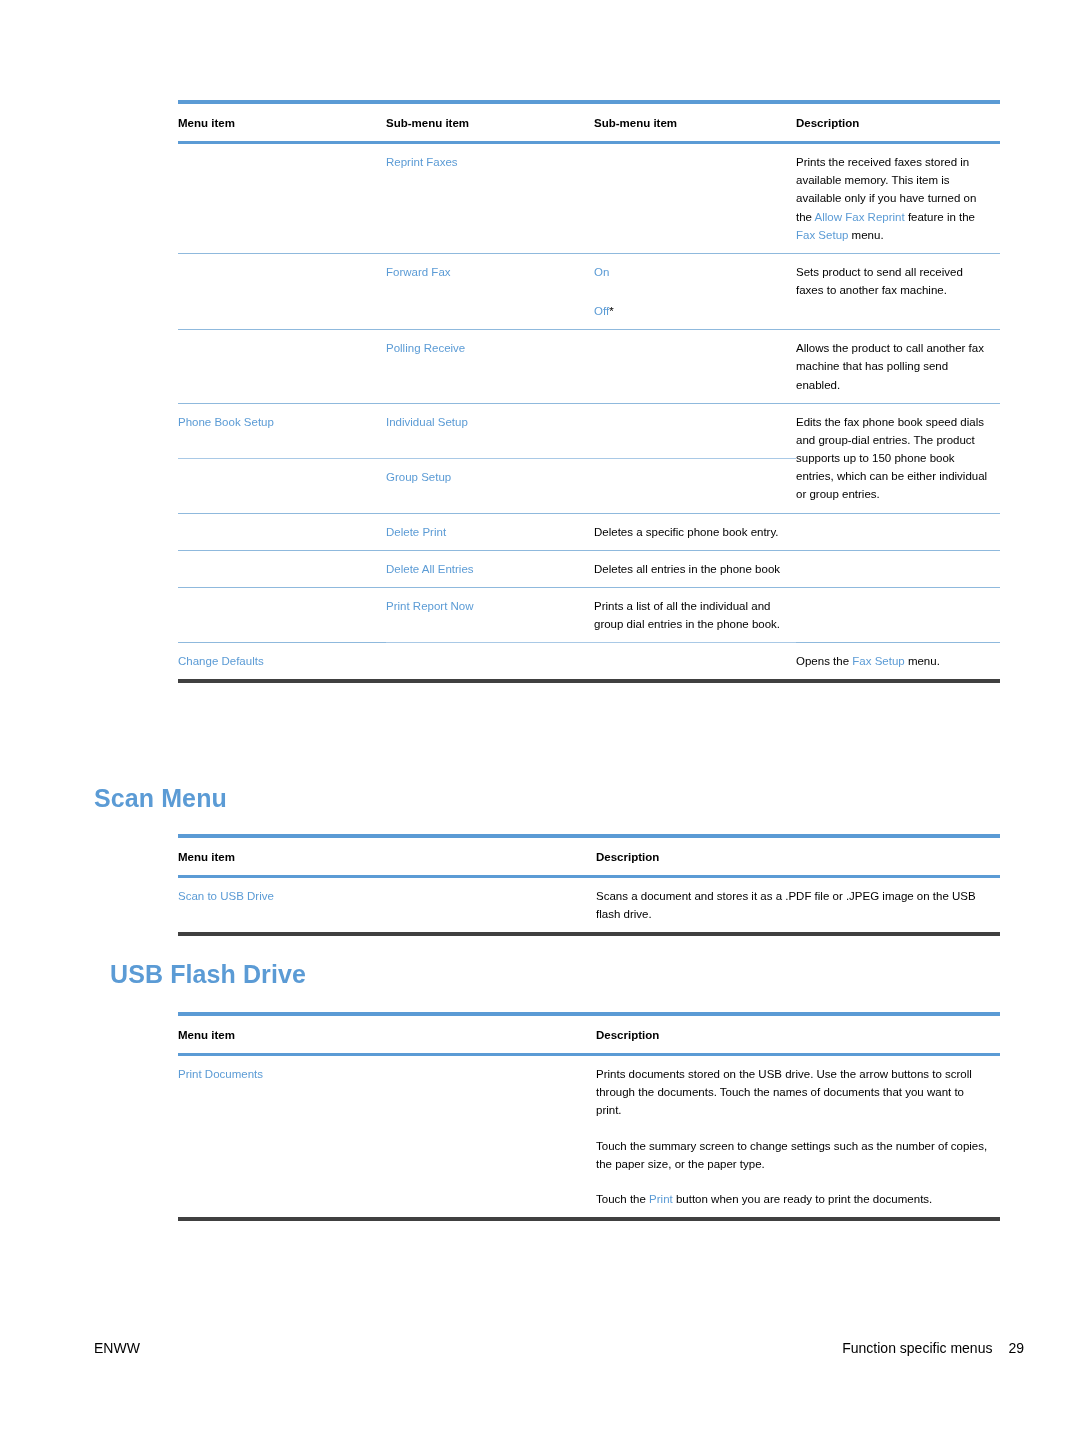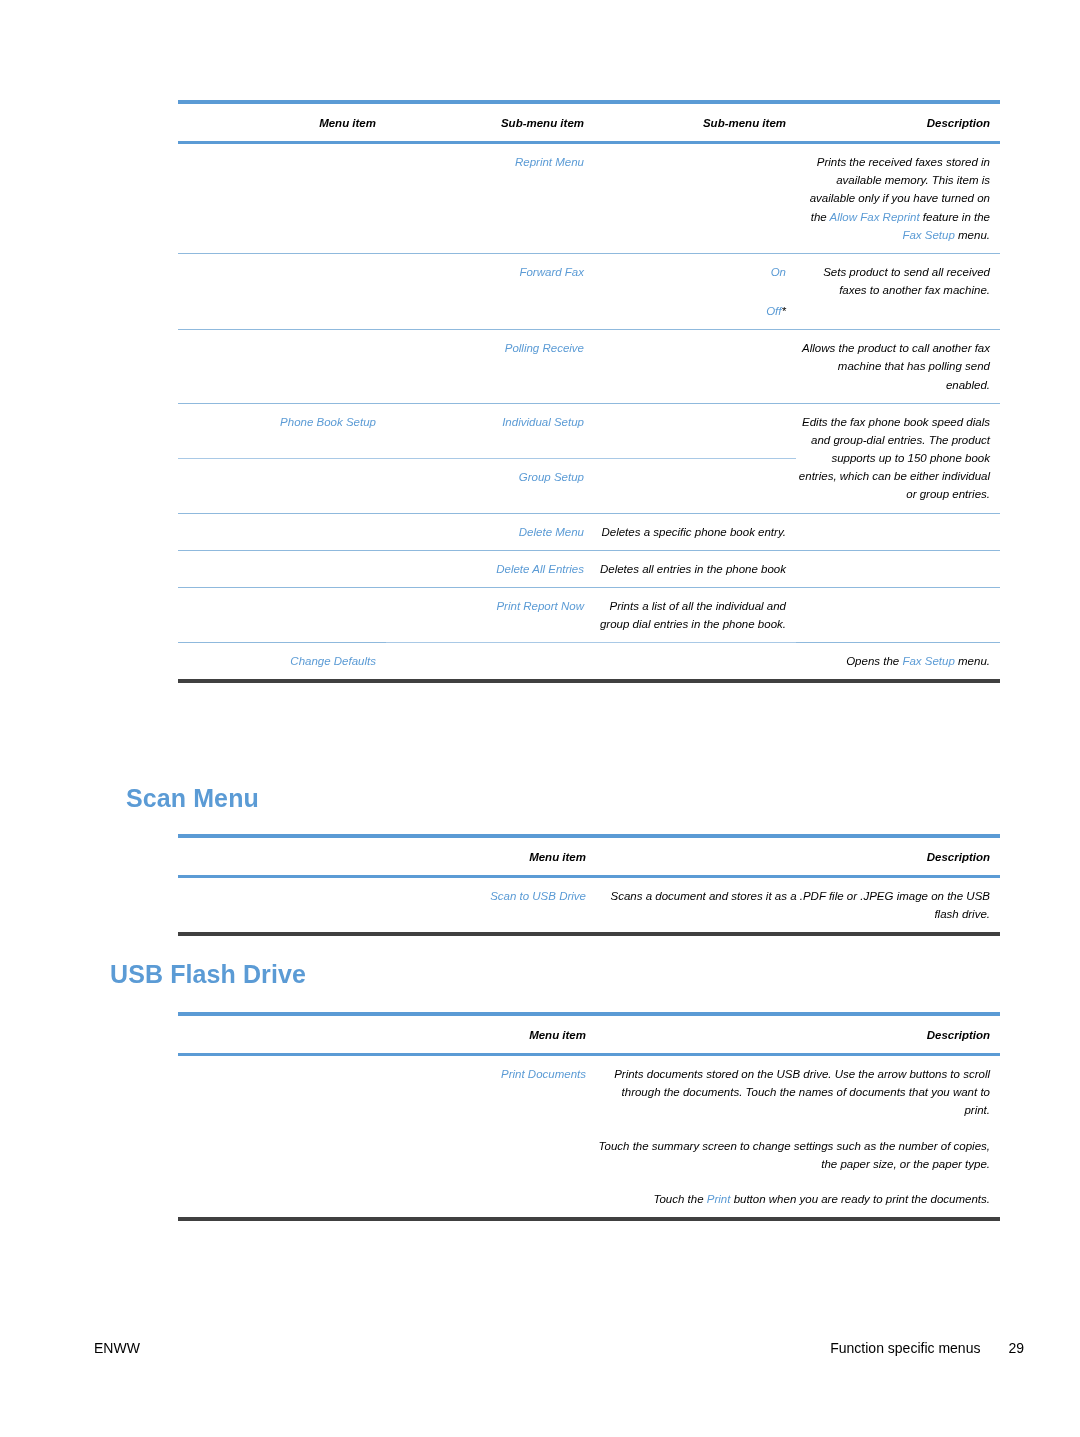--- a/index.html
+++ b/index.html
@@ -22,24 +22,23 @@
 
   
   .doc-table {
     border-collapse: collapse;
     table-layout: fixed;
     font-size: 11.5px;
     line-height: 1.58;
   }
   .doc-table td, .doc-table th {
     vertical-align: top;
-    text-align: right;
+    text-align: left;
     padding: 9px 10px 9px 0;
     font-weight: normal;
-    font-style: italic;
   }
   .doc-table thead th {
     font-weight: bold;
     font-size: 11.5px;
     padding-top: 10px;
     padding-bottom: 9px;
     color: #000;
   }
   .thick-top { border-top: 4px solid #5b9bd5; }
   .thick-bot { border-bottom: 4px solid #404040; }
@@ -55,28 +54,28 @@
   h2.section-title {
     color: #5b9bd5;
     font-size: 25px;
     font-weight: bold;
     margin: 0;
     letter-spacing: 0.1px;
   }
 
   
   #table-fax-wrap   { position: absolute; left: 178px; top: 100px;  width: 822px; }
-  #heading-scan     { position: absolute; left: 94px;  top: 784px; margin-left: 32px;  }
+  #heading-scan     { position: absolute; left: 94px;  top: 784px;  }
   #table-scan-wrap  { position: absolute; left: 178px; top: 834px;  width: 822px; }
   #heading-usb      { position: absolute; left: 110px;  top: 960px;  }
   #table-usb-wrap   { position: absolute; left: 178px; top: 1012px; width: 822px; }
   #footer           { position: absolute; left: 94px;  top: 1340px; width: 930px;
                       font-size: 14px; display: flex; justify-content: space-between;
                       align-items: flex-start; }
-  #footer .foot-right { display: flex; gap: 28px; }
+  #footer .foot-right { display: flex; gap: 16px; }
 
   
   .col-m  { width: 208px; }
   .col-s1 { width: 208px; }
   .col-s2 { width: 202px; }
   .col-d  { width: 204px; }
 
   
   .col-m2 { width: 418px; }
   .col-d2 { width: 404px; }
@@ -99,21 +98,21 @@
           <th class="hdr-rule">Menu item</th>
           <th class="hdr-rule">Sub-menu item</th>
           <th class="hdr-rule">Sub-menu item</th>
           <th class="hdr-rule">Description</th>
         </tr>
       </thead>
       <tbody>
 
         <tr>
           <td></td>
-          <td class="lnk">Reprint Menu</td>
+          <td class="lnk">Reprint Faxes</td>
           <td></td>
           <td>
             <span>Prints the received faxes stored in available memory. This item is available only if you have turned on the </span><span class="lnk">Allow Fax Reprint</span><span> feature in the </span><span class="lnk">Fax Setup</span><span> menu.</span>
           </td>
         </tr>
 
         <tr>
           <td class="rule"></td>
           <td class="rule lnk">Forward Fax</td>
           <td class="rule">
@@ -139,21 +138,21 @@
         </tr>
 
         <tr>
           <td class="rule-lite"></td>
           <td class="rule-lite lnk">Group Setup</td>
           <td class="rule-lite"></td>
         </tr>
 
         <tr>
           <td class="rule"></td>
-          <td class="rule lnk">Delete Menu</td>
+          <td class="rule lnk">Delete Print</td>
           <td class="rule">Deletes a specific phone book entry.</td>
           <td class="rule"></td>
         </tr>
 
         <tr>
           <td class="rule"></td>
           <td class="rule lnk">Delete All Entries</td>
           <td class="rule">Deletes all entries in the phone book</td>
           <td class="rule"></td>
         </tr>

